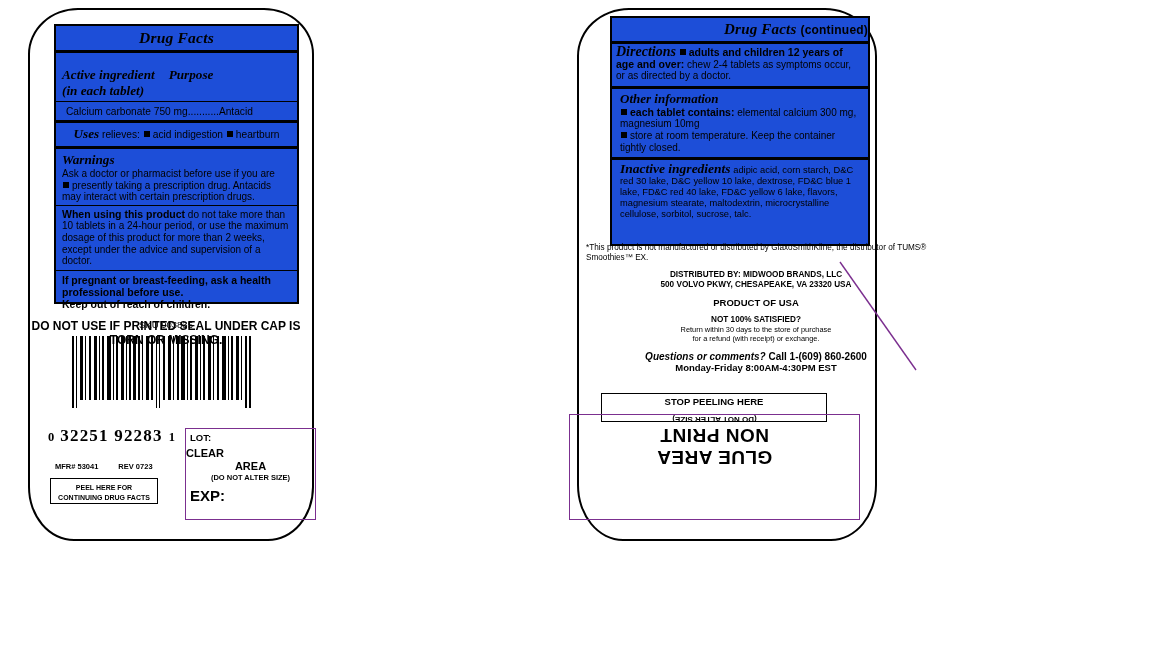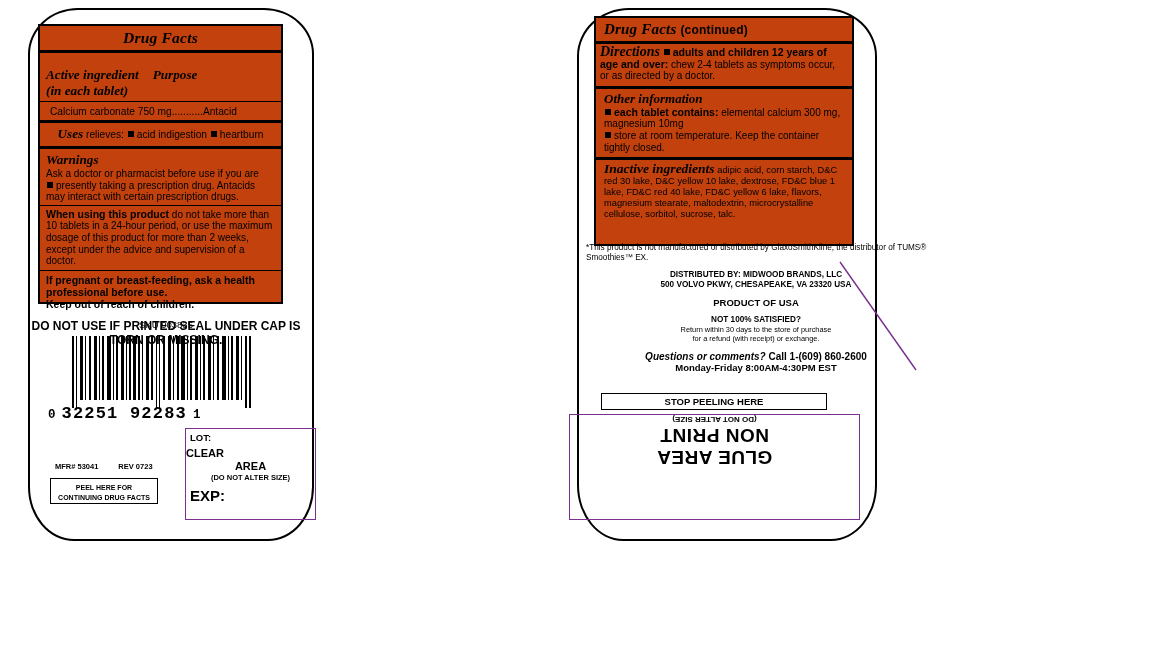--- a/index.html
+++ b/index.html
@@ -40,21 +40,22 @@
     width: 300px;
     height: 533px;
     border-radius: 52px 52px 46px 46px / 48px 48px 56px 56px;
   }
 
   
   .df-box {
     position: absolute;
     border: 2px solid #000;
     box-sizing: border-box;
-    background: #c2410c;
+    background: #1d4ed8;
+    margin-left: 16px;
   }
   #df-left {
     left: 38px;
     top: 24px;
     width: 245px;
     height: 280px;
   }
   #df-right {
     left: 594px;
     top: 16px;
@@ -73,21 +74,21 @@
     letter-spacing: .2px;
     padding: 3px 0 3px 0;
     font-family: "Liberation Serif", serif;
   }
   .title-df .cont {
     font-style: normal;
     font-weight: bold;
     font-size: 12px;
     font-family: "Liberation Sans", sans-serif;
   }
-  #df-right .title-df { text-align: left; padding-left: 8px; font-size: 15px;}
+  #df-right .title-df { text-align: right; font-size: 15px;}
 
   .hd {
     font-weight: bold;
     font-style: italic;
     font-size: 13px;
     font-family: "Liberation Serif", serif;
   }
   .hd-sm {
     font-weight: bold;
     font-size: 10.5px;
@@ -132,26 +133,26 @@
     height: 72px;
   }
   #barcode {
     width: 100%;
     height: 100%;
     display: block;
   }
   #barcode-digits {
     position: absolute;
     left: 48px;
-    top: 404px;
+    top: 426px;
     width: 230px;
     font-size: 17px;
     font-weight: bold;
     letter-spacing: 1.2px;
-    font-family: Liberation Mono, monospace;
+    font-family: Liberation Serif, serif;
   }
   #barcode-digits .lead { font-size: 12.5px; margin-right: 6px; letter-spacing: 0;}
   #barcode-digits .trail { font-size: 12.5px; margin-left: 6px; letter-spacing: 0;}
 
   .notice-line {
     position: absolute;
     text-align: center;
     font-weight: bold;
   }
 
@@ -217,21 +218,21 @@
   .rt-left { text-align: left; font-size: 9.3px; line-height: 11px; padding-left: 8px;}
   .rt-c { text-align: center; }
   .b { font-weight: bold; }
   .sp6 { height: 7px; }
 
   #stop-box {
     position: absolute;
     left: 601px;
     top: 393px;
     width: 226px;
-    height: 17px;
+    height: 29px;
     border: 1px solid #000;
     box-sizing: border-box;
     text-align: center;
     font-size: 9.5px;
     font-weight: bold;
     line-height: 15px;
   }
 
   
   #glue-box {

